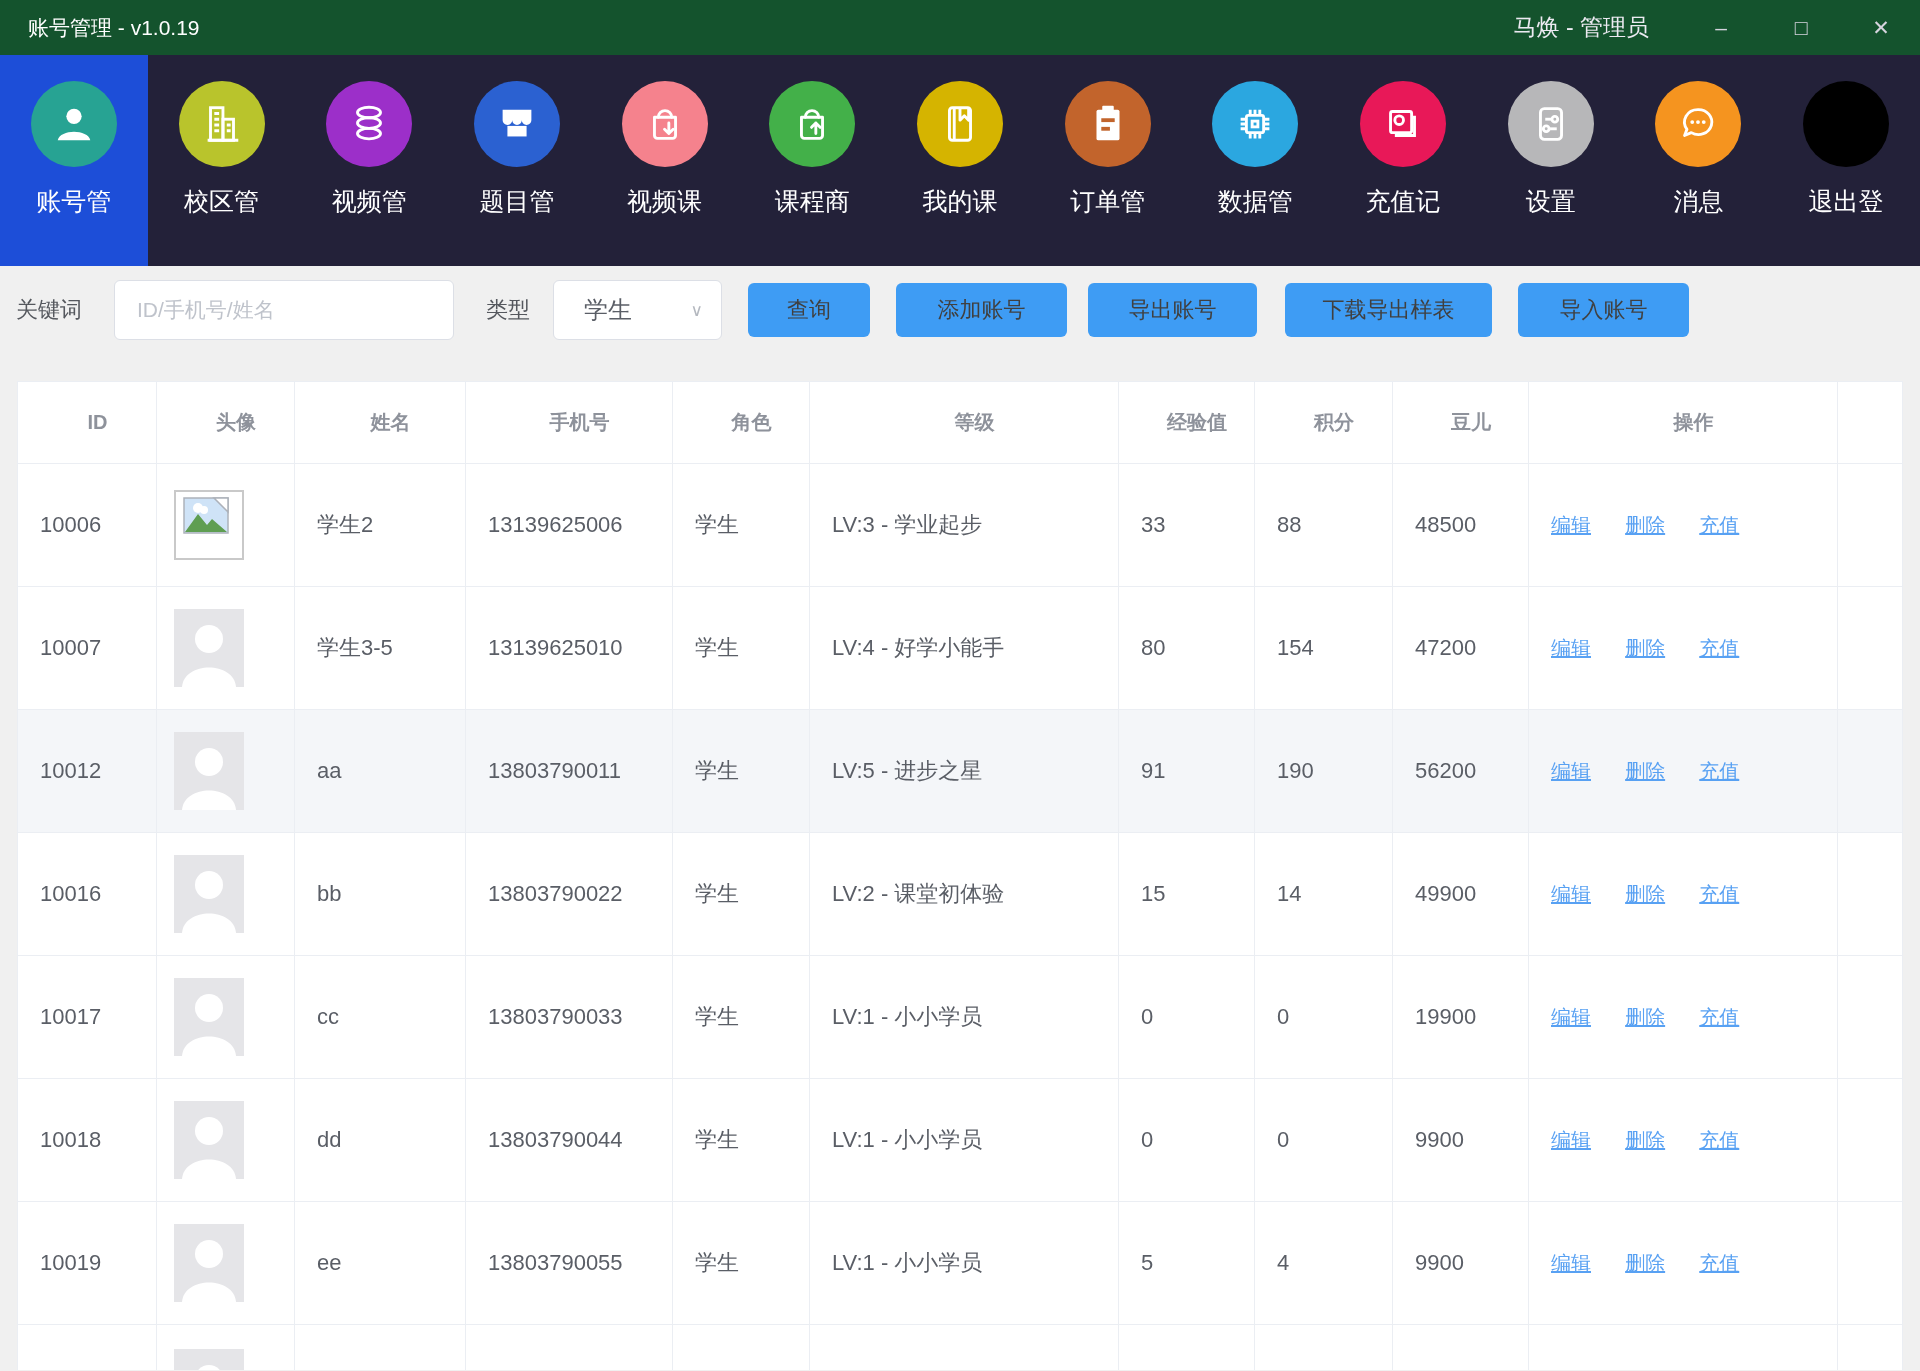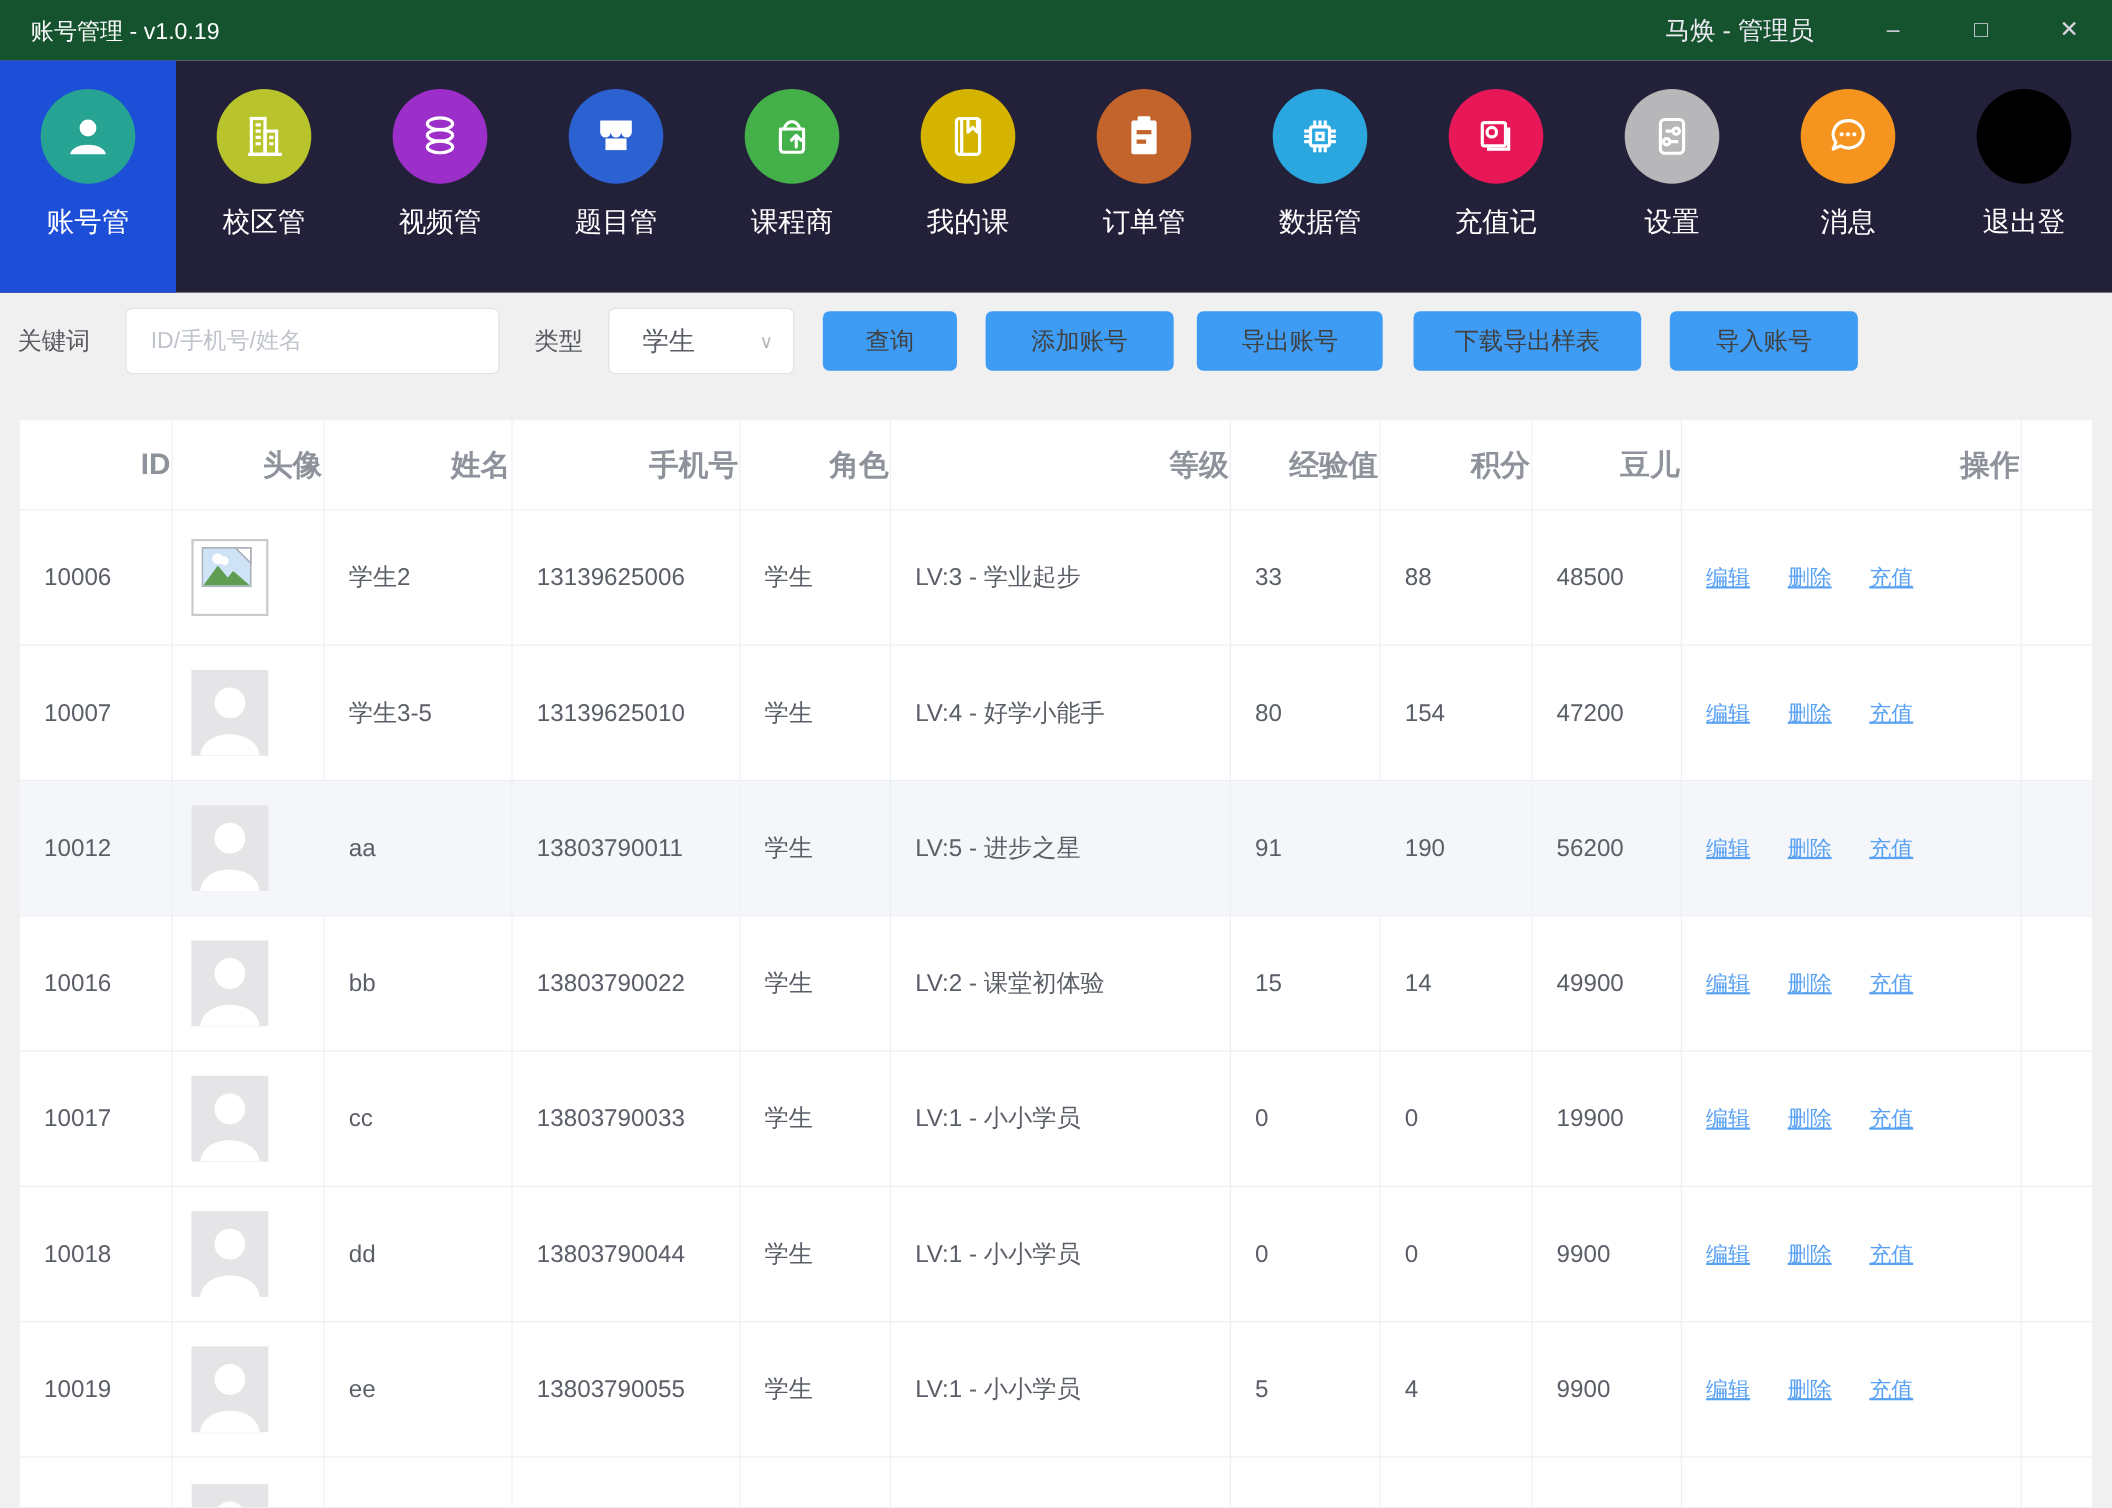--- a/index.html
+++ b/index.html
@@ -37,21 +37,21 @@
   .fselect .val{margin-left:30px;font-size:24px;color:#5a5e66;}
   .chev{margin-left:auto;margin-right:18px;color:#b4b8bf;font-size:17px;}
   .fbtn{position:absolute;top:17px;height:54px;border:none;border-radius:6px;background:#3e9cf4;
         color:#404040;font-size:22px;cursor:pointer;font-family:inherit;}
   .b1{left:748px;width:122px;} .b2{left:896px;width:171px;} .b3{left:1088px;width:169px;}
   .b4{left:1285px;width:207px;} .b5{left:1518px;width:171px;}
   
   .tablewrap{margin-left:17px;width:1885px;background:#fff;}
   table{border-collapse:collapse;table-layout:fixed;width:100%;}
   th,td{border:1px solid #ebeef3;box-sizing:border-box;}
-  thead th{height:82px;font-size:27px;color:#8e929b;text-align:right;padding-left:22px;
+  thead th{height:82px;font-size:20px;color:#8e929b;text-align:center;padding-left:22px;
            font-weight:bold;background:#fff;}
   tbody td{height:123px;font-size:22px;color:#5a5e66;padding-left:22px;vertical-align:middle;
            background:#fff;overflow:hidden;}
   tr.hl td{background:#f4f6f9;}
   td.ops a{color:#58a1f3;text-decoration:underline;margin-right:28px;font-size:20px;cursor:pointer;}
   td.avcell{padding:0 0 0 17px;}
   .avatar-ph{width:70px;height:78px;background:#e5e5e8;overflow:hidden;}
   .avatar-broken{width:70px;height:70px;background:#fff;border:2px solid #c9c9c9;
                  box-sizing:border-box;padding:5px 0 0 7px;}
   tr.partial td{height:45px;border-bottom:none;}
@@ -110,20 +110,32 @@
     <div class="nitem">
       <span class="ncir c4">
         <svg width="46" height="46" viewBox="0 0 48 48">
             <g fill="#fff">
               <path d="M9 9h30v11a5 5 0 0 1-10 0a5 5 0 0 1-10 0a5 5 0 0 1-10 0z"></path>
               <rect x="14" y="26" width="20" height="11"></rect>
             </g>
           </svg>
       </span>
       <span class="nlabel">题目管</span>
+    </div>
+    <div class="nitem">
+      <span class="ncir c5">
+        <svg width="46" height="46" viewBox="0 0 48 48">
+            <g stroke="#fff" stroke-width="3" fill="none" stroke-linecap="round" stroke-linejoin="round">
+              <path d="M13 17h22v19a3 3 0 0 1-3 3H16a3 3 0 0 1-3-3z"></path>
+              <path d="M17 17a7 7 0 0 1 14 0"></path>
+              <path d="M28 23v11m0 0l-4.5-4.5M28 34l4.5-4.5"></path>
+            </g>
+          </svg>
+      </span>
+      <span class="nlabel">视频课</span>
     </div>
     <div class="nitem">
       <span class="ncir c6">
         <svg width="46" height="46" viewBox="0 0 48 48">
             <g stroke="#fff" stroke-width="3" fill="none" stroke-linecap="round" stroke-linejoin="round">
               <path d="M13 17h22v19a3 3 0 0 1-3 3H16a3 3 0 0 1-3-3z"></path>
               <path d="M17 17a7 7 0 0 1 14 0"></path>
               <path d="M28 34V23m0 0l-4.5 4.5M28 23l4.5 4.5"></path>
             </g>
           </svg>

